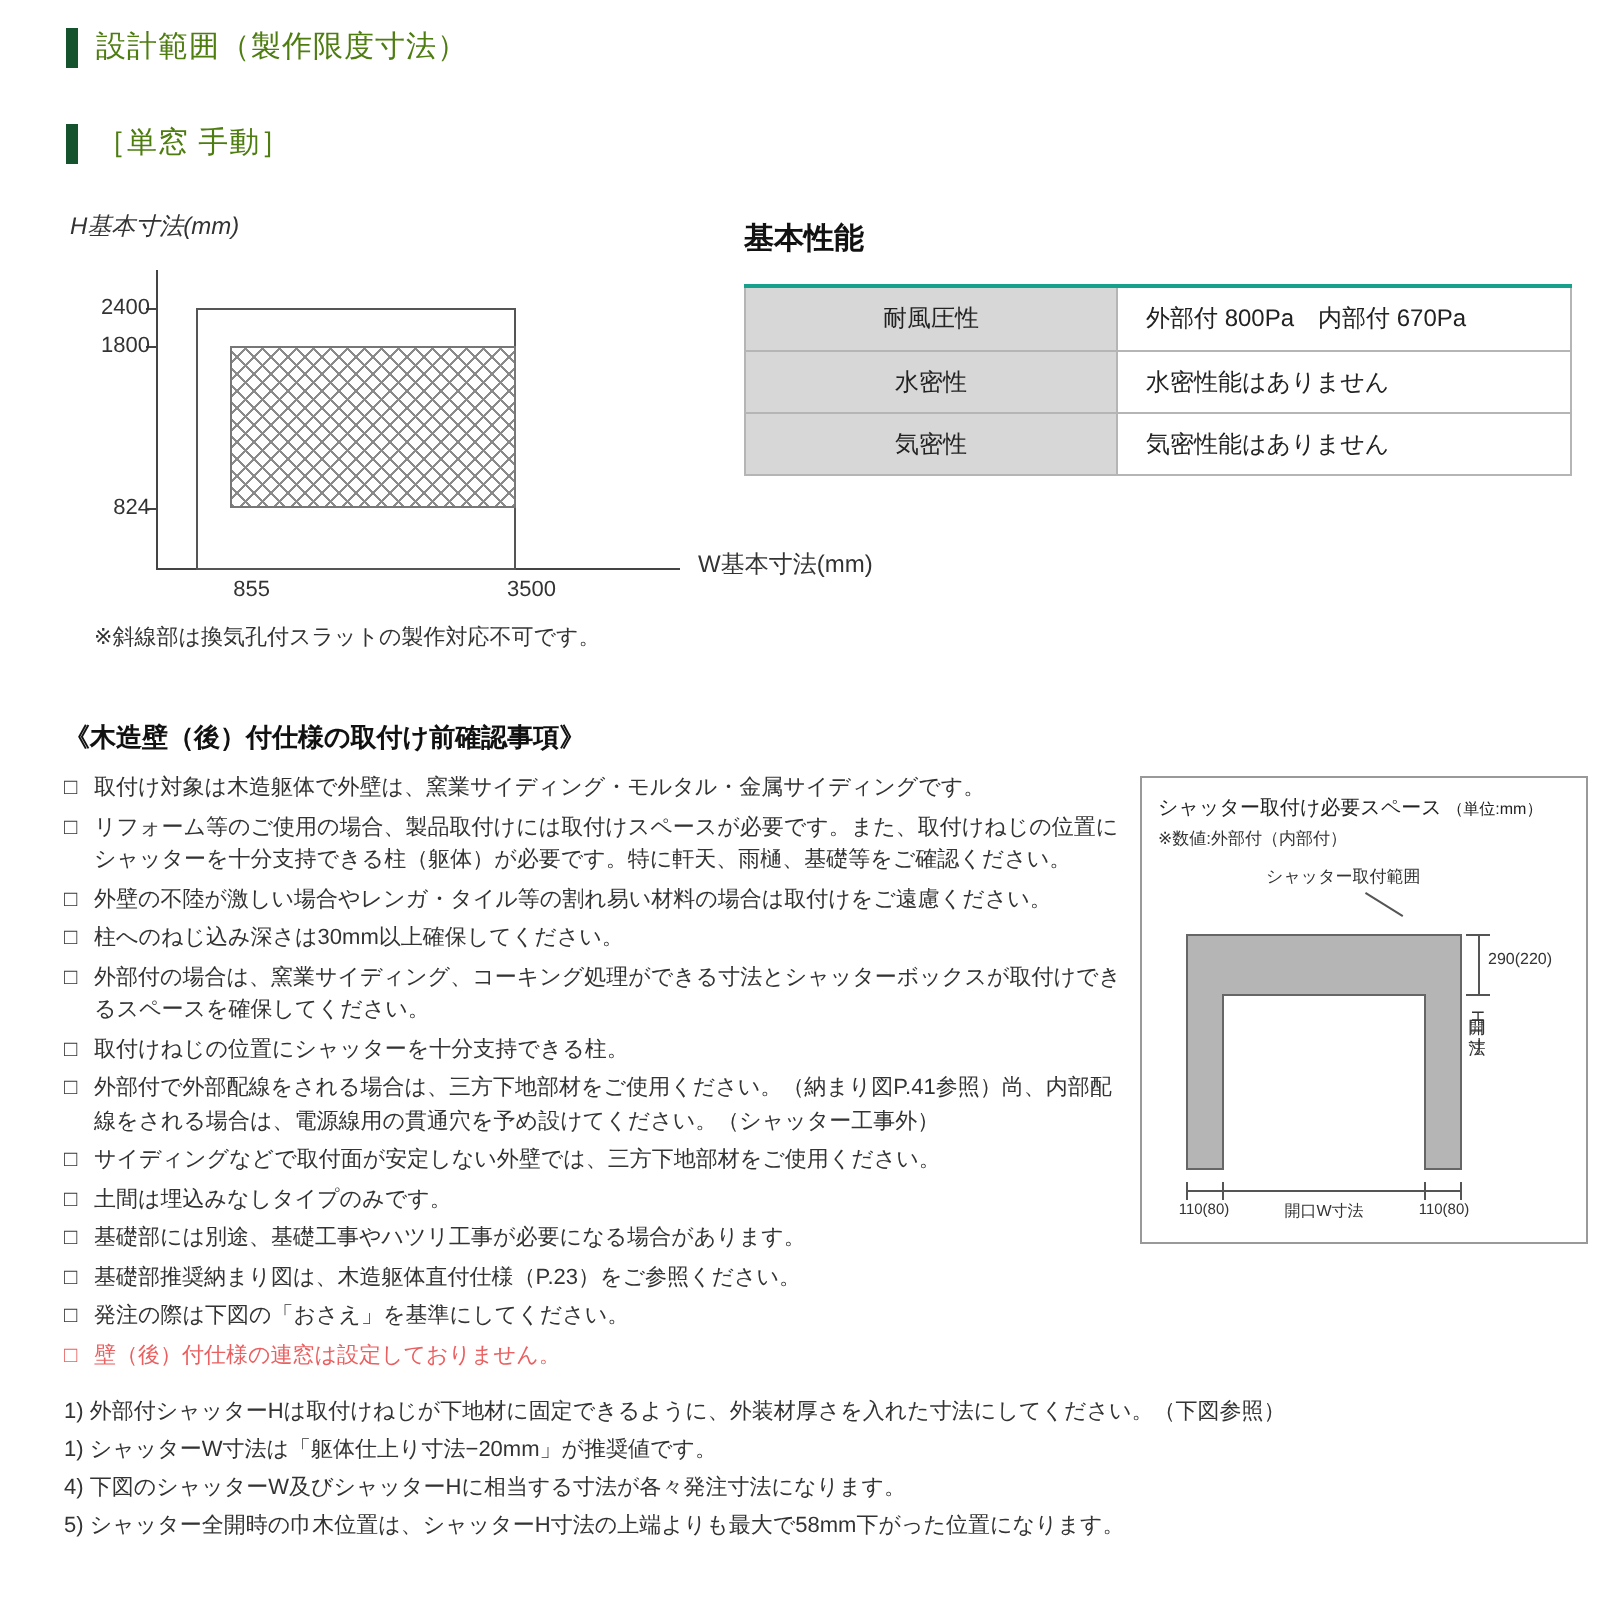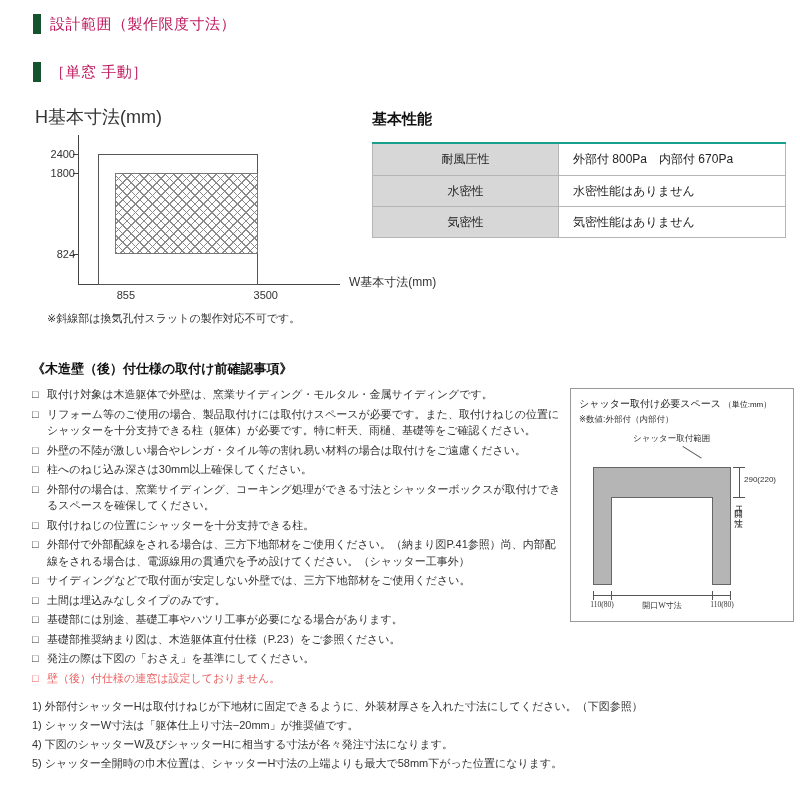--- a/index.html
+++ b/index.html
@@ -1,28 +1,28 @@
 <!DOCTYPE html>
 <html><head>
 <meta charset="utf-8">
 <style>
   * { box-sizing: border-box; margin: 0; padding: 0; }
   html,body { background:#fff; }
   body { font-family: "Liberation Sans", "DejaVu Sans", sans-serif; color:#333; }
   .page { position:relative; width:800px; height:800px; background:#fff; overflow:hidden; }
 
   
-  .bar-head { position:absolute; left:33px; border-left:8px solid #14532d; padding-left:9px;
-              font-size:15px; line-height:20px; color:#be185d; letter-spacing:.5px; }
+  .bar-head { position:absolute; left:33px; border-left:6px solid #14532d; padding-left:9px;
+              font-size:15px; line-height:20px; color:#4d7c0f; letter-spacing:.5px; }
   .t-top { top:14px; }
   .t-sub { top:62px; }
 
   
   .chart { position:absolute; left:33px; top:105px; width:440px; height:222px; font-size:11px; }
-  .ylab { position:absolute; left:2px; top:0; font-size:18px; }
+  .ylab { position:absolute; left:2px; top:0; font-size:12px;font-style:italic; }
   .axes { position:absolute; left:45px; top:30px; width:262px; height:150px;
           border-left:1px solid #444; border-bottom:1px solid #444; }
   .range-rect { position:absolute; left:65px; top:49px; width:160px; height:131px;
           border:1px solid #555; background:#fff; }
   .hatch { position:absolute; left:82px; top:68px; width:143px; height:81px; border:1px solid #777;
           background-image:
             repeating-linear-gradient(45deg, #8a8a8a 0 1px, transparent 1px 6px),
             repeating-linear-gradient(-45deg, #8a8a8a 0 1px, transparent 1px 6px); }
   .ytick { position:absolute; left:6px; width:36px; text-align:right; }
   .yt0 { top:43px; } .yt1 { top:62px; } .yt2 { top:143px; }
@@ -66,21 +66,21 @@
              background:#fff; border:1px solid #666; border-bottom:none; }
   .dim-v { position:absolute; left:158px; top:14px; height:30px; width:0; border-left:1px solid #555; }
   .ext { position:absolute; background:#555; height:1px; width:12px; left:152px; }
   .ext0 { top:14px; } .ext1 { top:44px; }
   .dim290 { position:absolute; left:163px; top:22px; font-size:8px; color:#333; white-space:nowrap; }
   .dimH { position:absolute; left:152px; top:50px; height:82px; writing-mode:vertical-rl;
           font-size:8.5px; letter-spacing:1px; color:#333; }
   .dim-hline { position:absolute; left:12px; top:142px; width:138px; height:1px; background:#555; }
   .dtick { position:absolute; top:138px; width:1px; height:9px; background:#555; }
   .dt0 { left:12px; } .dt1 { left:30px; } .dt2 { left:131px; } .dt3 { left:149px; }
-  .dlab { position:absolute; top:147px; text-align:center; font-size:7.5px; color:#333;font-family:Liberation Serif, serif; }
+  .dlab { position:absolute; top:147px; text-align:center; font-size:7.5px; color:#333; }
   .dl0 { left:0px; width:42px; } .dl1 { left:46px; width:70px; font-size:8px; } .dl2 { left:120px; width:42px; }
 
   
   .notes { position:absolute; left:32px; top:698px; width:745px; }
   .note-line { font-size:11px; line-height:17px; margin-bottom:2px; color:#333; }
 </style>
 </head>
 <body>
 
 <div class="page">

